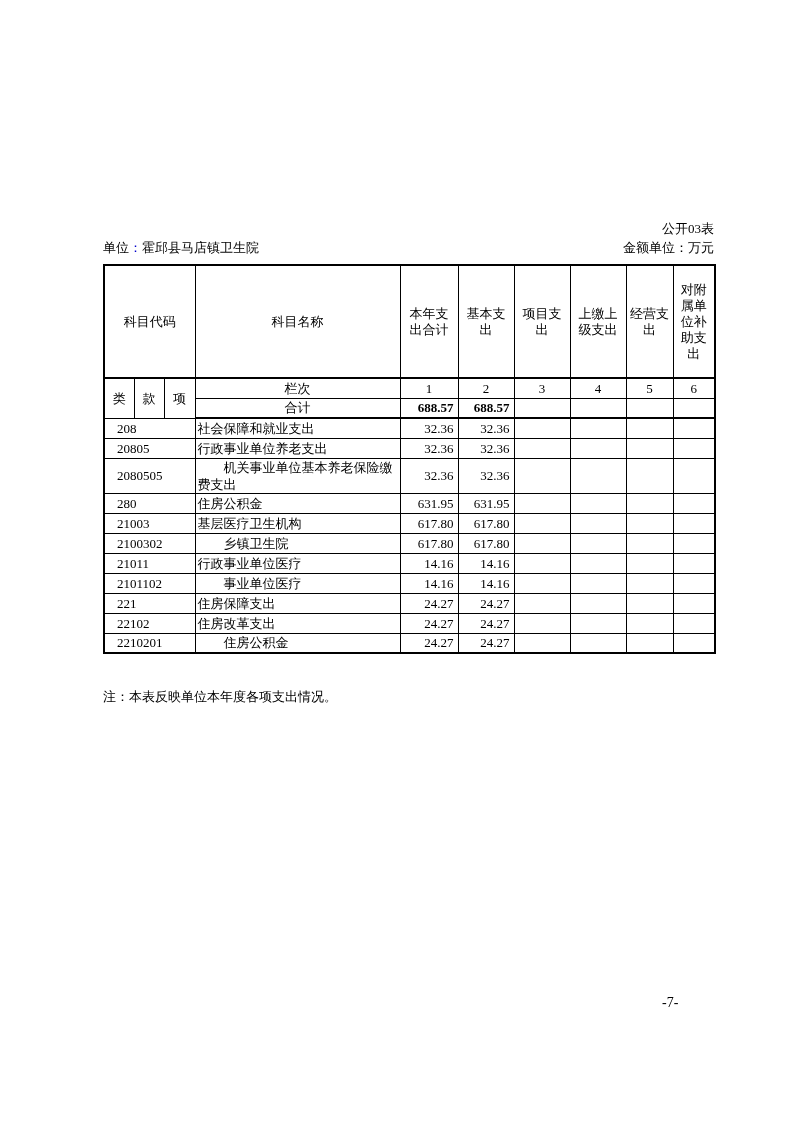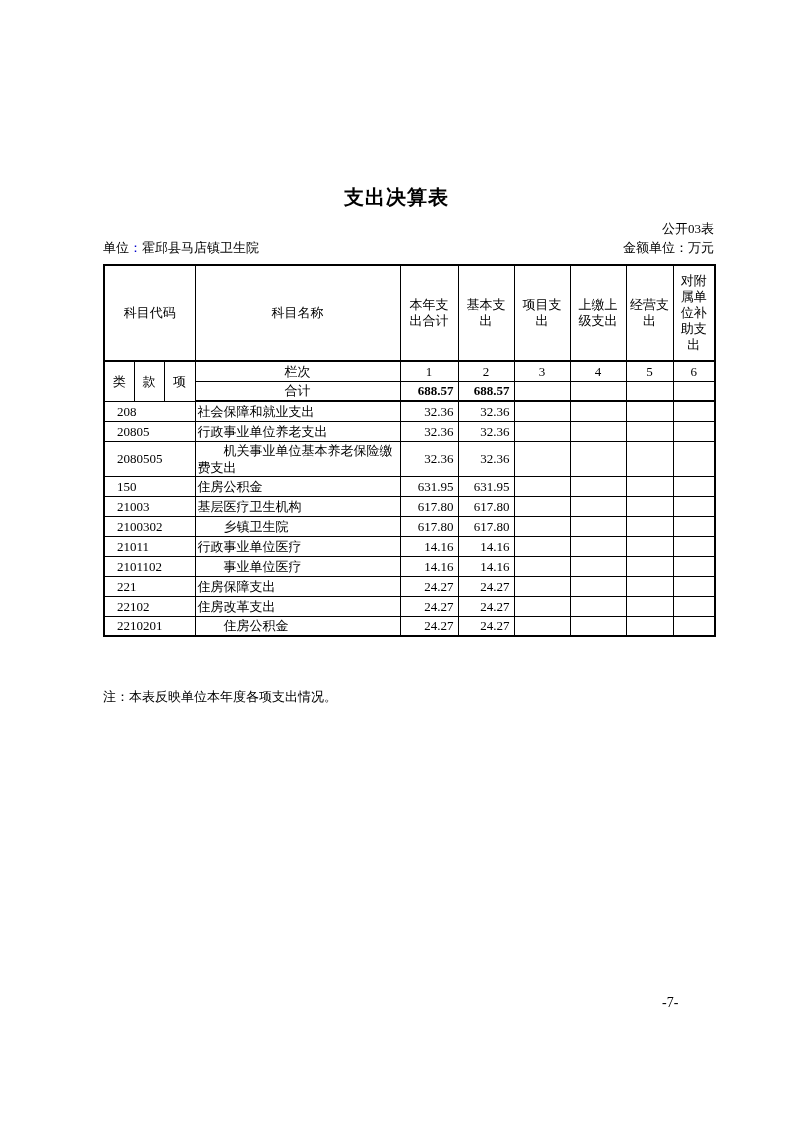--- a/index.html
+++ b/index.html
@@ -37,21 +37,21 @@
     border:2px solid #000;
     font-size:13px;
   }
   table.report td {
     border:1px solid #000;
     vertical-align:middle;
     overflow:hidden;
     line-height:17px;
   }
   tr.hrow1 td {
-    height:96px;
+    height:113px;
     text-align:center;
     border-bottom-width:2px;
     line-height:16px;
   }
   td.hpad7 { padding:0 7px; }
   td.hpad6 { padding:0 6px; }
   td.hpad2 { padding:0 2px; }
   tr.hrow2 td, tr.total-row td { height:20px; }
   tr.hrow2 td { text-align:center; }
   tr.total-row td { border-bottom-width:2px; }
@@ -74,21 +74,20 @@
   .page-number {
     position:absolute; top:995px; left:662px;
     font-size:14px;
   }
 </style>
 </head>
 <body>
 
 <div class="page">
 
-  <div class="title">支出决算表</div>
 
   <div class="doc-label">公开03表</div>
 
   <div class="meta-line">
     <span><span>单位</span><span class="blue">：</span><span>霍邱县马店镇卫生院</span></span>
     <span>金额单位：万元</span>
   </div>
 
   <table class="report">
     <colgroup>
@@ -160,21 +159,21 @@
       <td class="code" colspan="3">2080505</td>
       <td class="name indent">机关事业单位基本养老保险缴费支出</td>
       <td class="num">32.36</td>
       <td class="num">32.36</td>
       <td class="num"></td>
       <td class="num"></td>
       <td class="num"></td>
       <td class="num"></td>
     </tr>
     <tr class="data-row">
-      <td class="code" colspan="3">150</td>
+      <td class="code" colspan="3">280</td>
       <td class="name">住房公积金</td>
       <td class="num">631.95</td>
       <td class="num">631.95</td>
       <td class="num"></td>
       <td class="num"></td>
       <td class="num"></td>
       <td class="num"></td>
     </tr>
     <tr class="data-row">
       <td class="code" colspan="3">21003</td>

